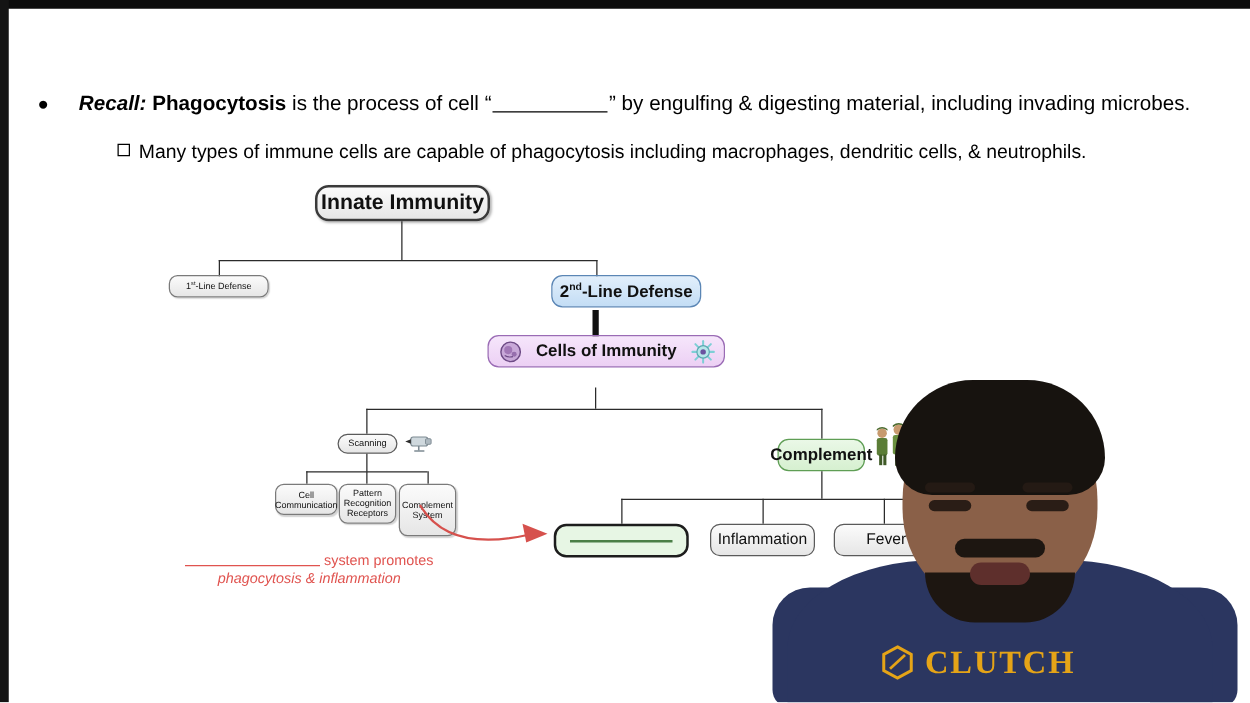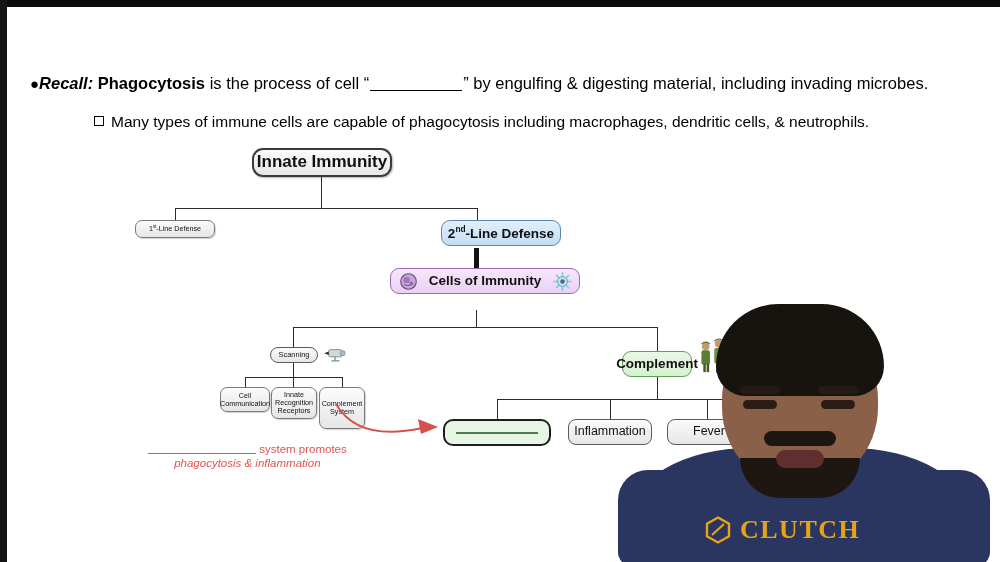--- a/index.html
+++ b/index.html
@@ -52,21 +52,21 @@
   }
 
   .recall-line {
     position: absolute;
     left: 30px; top: 74px;
     font-size: 16.5px;
     color: #000;
     white-space: nowrap;
   }
   .bullet-dot { font-size: 15px; }
-  .ital { font-style: italic; }
+  .ital { font-style: italic; margin-left: 24px; }
   .bld { font-weight: bold; }
   .blank-inline {
     display: inline-block;
     border-bottom: 1.6px solid #000;
     width: 92px;
     vertical-align: -2px;
     margin: 0 1px;
   }
 
   .sub-line {
@@ -393,21 +393,21 @@
     <div class="ln v" style="left:293px; top:223px; height:14px;"></div>
     <div class="ln h" style="left:245px; top:237px; width:97px;"></div>
     <div class="ln v" style="left:245px; top:237px; height:10px;"></div>
     <div class="ln v" style="left:293px; top:237px; height:10px;"></div>
     <div class="ln v" style="left:342px; top:237px; height:10px;"></div>
 
     <div class="node small" style="left:220px; top:247px; width:50px; height:25px;">
       <span>Cell Communication</span>
     </div>
     <div class="node small" style="left:271px; top:247px; width:46px; height:32px;">
-      <span>Innate Recognition Receptors</span>
+      <span>Pattern Recognition Receptors</span>
     </div>
     <div class="node small" style="left:319px; top:247px; width:46px; height:42px;">
       <span>Complement System</span>
     </div>
 
     <div class="node mid green" style="left:622px; top:211px; width:70px; height:26px;">
       <span>Complement</span>
     </div>
     <span class="icon-wrap" style="left:697px; top:197px;">
       <svg class="icon-svg" width="44" height="38" viewBox="0 0 46 40">

